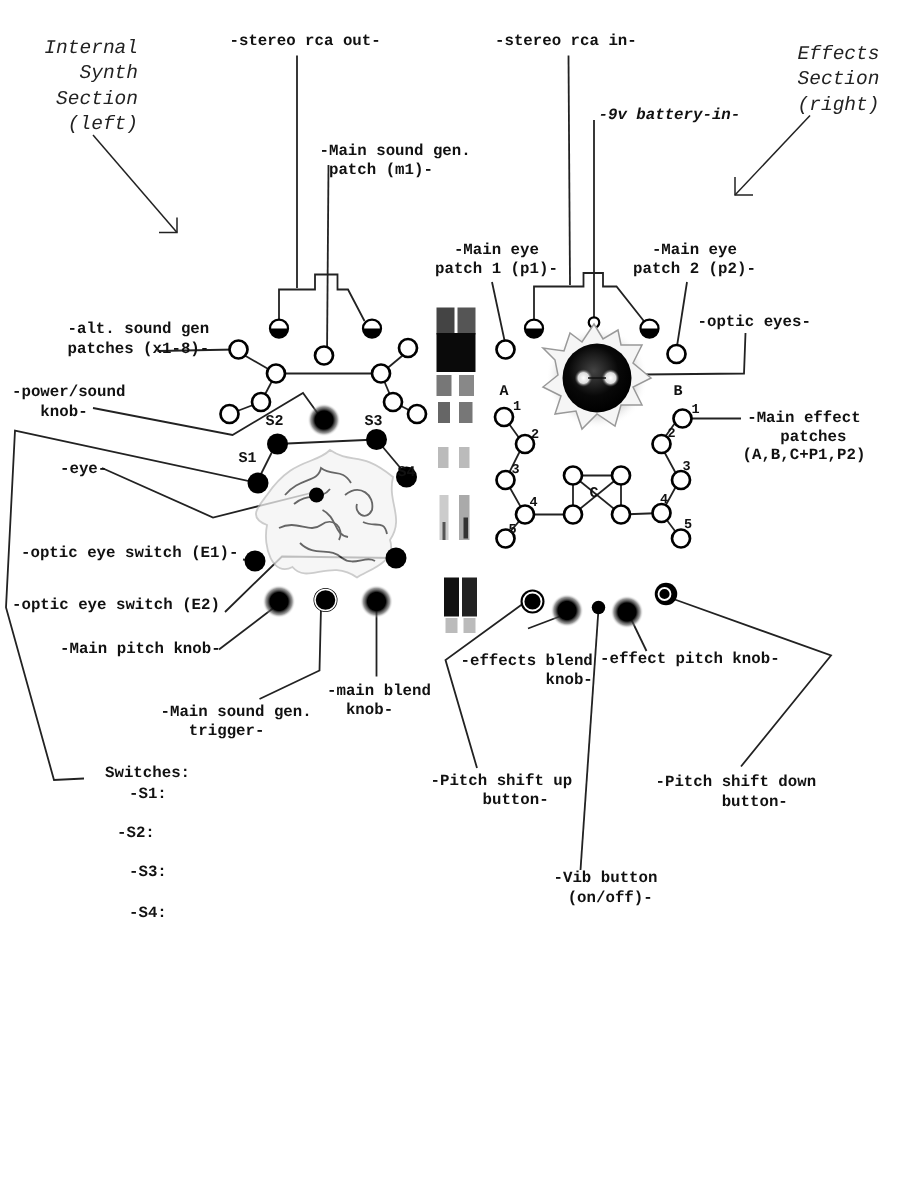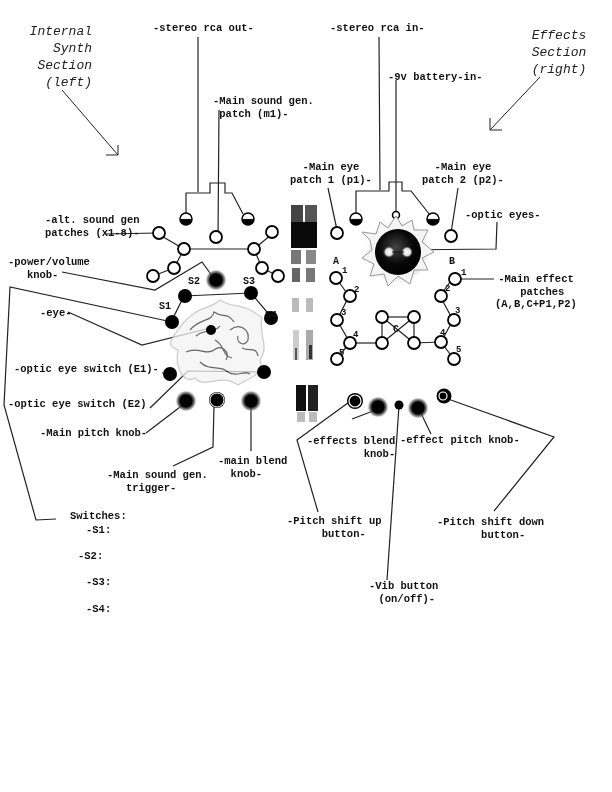--- a/index.html
+++ b/index.html
@@ -247,46 +247,46 @@
 (left)</div>
 <div class="sec" style="left:524px; top:27px; width:70px;">Effects
 Section
 (right)</div>
 
 <div class="lbl" style="left:153px; top:22px;">-stereo rca out-</div>
 <div class="lbl" style="left:213px; top:95px;">-Main sound gen.
  patch (m1)-</div>
 <div class="lbl" style="left:8px; top:214px;margin-left:37px;">-alt. sound gen
 patches (x1-8)-</div>
-<div class="lbl" style="left:8px; top:256px;">-power/volume
+<div class="lbl" style="left:8px; top:256px;">-power/sound
    knob-</div>
 <div class="lbl" style="left:40px; top:307px;">-eye-</div>
 <div class="lbl" style="left:14px; top:363px;">-optic eye switch (E1)-</div>
 <div class="lbl" style="left:8px; top:398px;">-optic eye switch (E2)</div>
 <div class="lbl" style="left:40px; top:427px;">-Main pitch knob-</div>
 <div class="lbl" style="left:107px; top:469px;">-Main sound gen.
    trigger-</div>
 <div class="lbl" style="left:218px; top:455px;">-main blend
   knob-</div>
 
 <div class="tag" style="left:159px; top:301px;">S1</div>
-<div class="tag" style="left:188px; top:276px;text-align:right;">S2</div>
+<div class="tag" style="left:177px; top:276px;text-align:right;">S2</div>
 <div class="tag" style="left:243px; top:276px;">S3</div>
 <div class="tag" style="left:265px; top:310px;">S4</div>
 
 <div>
   <div class="lbl" style="left:70px; top:510px;">Switches:</div>
   <div class="lbl" style="left:86px; top:524px;">-S1:</div>
   <div class="lbl" style="left:78px; top:550px;">-S2:</div>
   <div class="lbl" style="left:86px; top:576px;">-S3:</div>
   <div class="lbl" style="left:86px; top:603px;">-S4:</div>
 </div>
 
 <div class="lbl" style="left:330px; top:22px;">-stereo rca in-</div>
-<div class="lbl" style="left:388px; top:71px;">-9v battery-in-</div>
+<div class="lbl" style="left:399px; top:71px;font-style:italic;">-9v battery-in-</div>
 <div class="lbl c" style="left:290px; top:161px;">-Main eye
 patch 1 (p1)-</div>
 <div class="lbl c" style="left:422px; top:161px;">-Main eye
 patch 2 (p2)-</div>
 <div class="lbl" style="left:465px; top:209px;">-optic eyes-</div>
 <div class="lbl c" style="left:495px; top:273px;">-Main effect
   patches
 (A,B,C+P1,P2)</div>
 <div class="lbl c" style="left:307px; top:435px;text-align:right;">-effects blend
    knob-</div>

